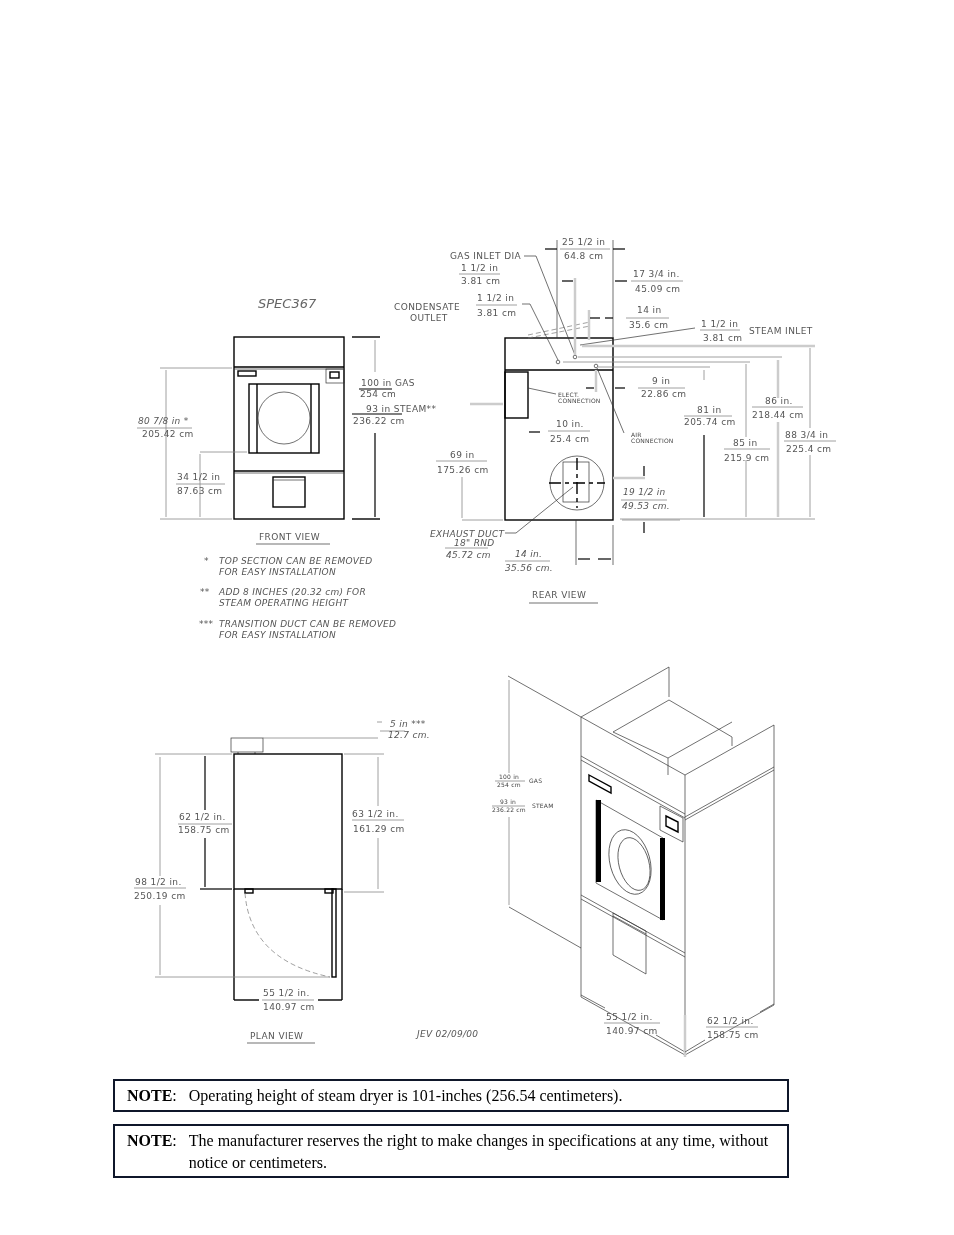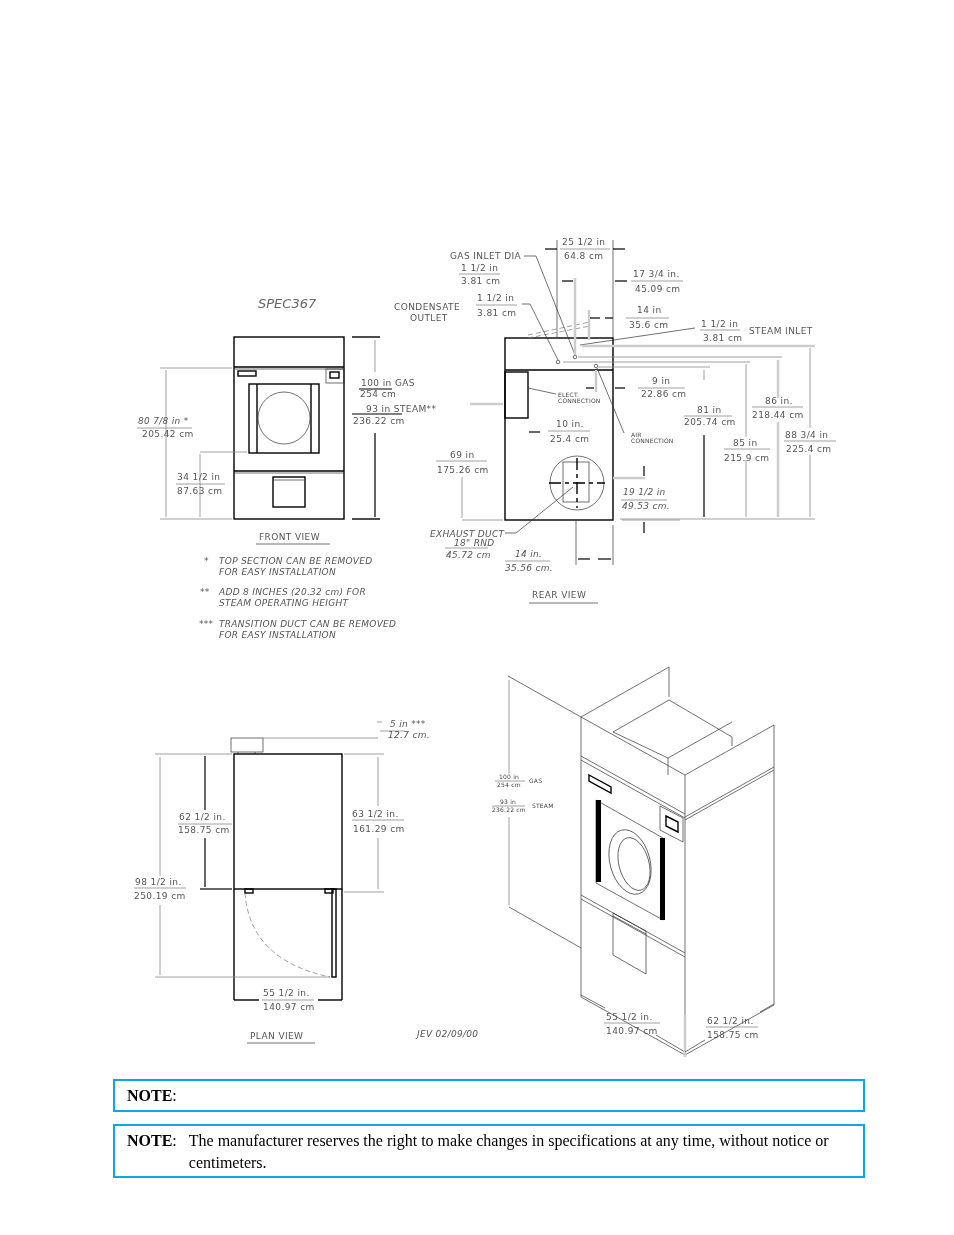--- a/index.html
+++ b/index.html
@@ -10,21 +10,21 @@
   .cad-n { font-family: "DejaVu Sans", sans-serif; font-size: 9px; fill: #555; letter-spacing: 0.4px; }
   .cad-s { font-family: "DejaVu Sans", sans-serif; font-size: 6px; fill: #444; letter-spacing: 0.2px; }
   .cad-l { font-family: "DejaVu Sans", sans-serif; font-size: 13px; fill: #666; font-style: italic; }
   .obj { stroke: #000; stroke-width: 1.4; fill: none; }
   .thin { stroke: #333; stroke-width: 0.7; fill: none; }
   .dim { stroke: #888; stroke-width: 0.8; fill: none; }
   .dimk { stroke: #000; stroke-width: 1.2; fill: none; }
   .dash { stroke: #777; stroke-width: 0.7; fill: none; stroke-dasharray: 5 3; }
   .light { stroke: #ccc; stroke-width: 2.5; fill: none; }
   .note-box {
-    position: absolute; left: 113px; width: 752px; border: 2px solid #0ea5e9;
+    position: absolute; left: 113px; width: 676px; border: 2px solid #0f172a;
     font-family: "Liberation Serif", serif; font-size: 16px; color: #000;
     box-sizing: border-box; padding: 4px 10px 4px 12px; line-height: 22px;
     display: flex;
   }
   .note-label { font-weight: bold; white-space: nowrap; }
   .note-colon { margin-right: 12px; }
   .note-text { flex: 1; }
 </style>
 </head>
 <body>
@@ -334,19 +334,20 @@
     <text class="cad-n" x="606" y="1034">140.97 cm</text>
     <line class="dim" x1="706" y1="1027" x2="758" y2="1027"></line>
     <text class="cad-n" x="707" y="1024">62 1/2 in.</text>
     <text class="cad-n" x="707" y="1038">158.75 cm</text>
   </g>
 </svg>
 
 <div class="note-box" style="top:1079px; height:33px;">
   <span class="note-label">NOTE</span>
       <span class="note-colon">:</span>
+  <span class="note-text">Operating height of steam dryer is 101-inches (256.54 centimeters).</span>
 </div>
 <div class="note-box" style="top:1124px; height:54px;">
   <span class="note-label">NOTE</span>
       <span class="note-colon">:</span>
   <span class="note-text">The manufacturer reserves the right to make changes in specifications at any time, without notice or centimeters.</span>
 </div>
 </div>
 
 </body></html>

